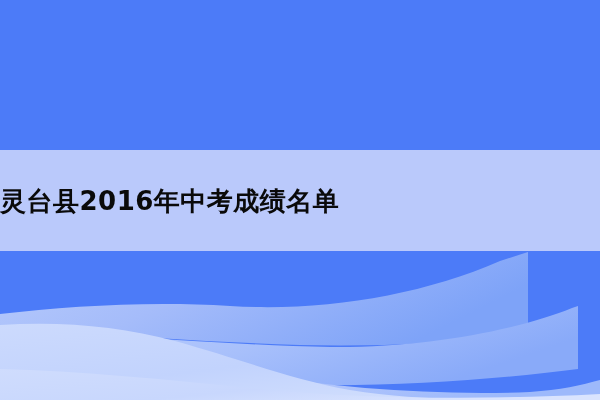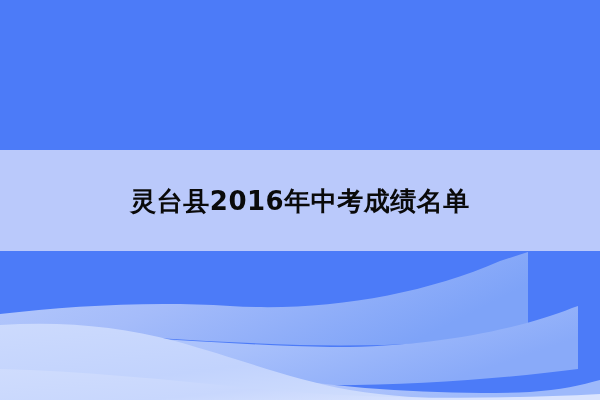--- a/index.html
+++ b/index.html
@@ -28,21 +28,21 @@
   }
   .band-title {
     position: absolute;
     left: 0;
     top: 150px;
     width: 600px;
     height: 101px;
     background: #bac9fb;
     display: flex;
     align-items: center;
-    justify-content: center;
+    justify-content: flex-start;
   }
   .title-text {
     font-family: "DejaVu Sans", "Liberation Sans", sans-serif;
     font-size: 26px;
     font-weight: bold;
     color: #0a0a0a;
     letter-spacing: 0.5px;
     line-height: 1;
     white-space: nowrap;
     user-select: none;

